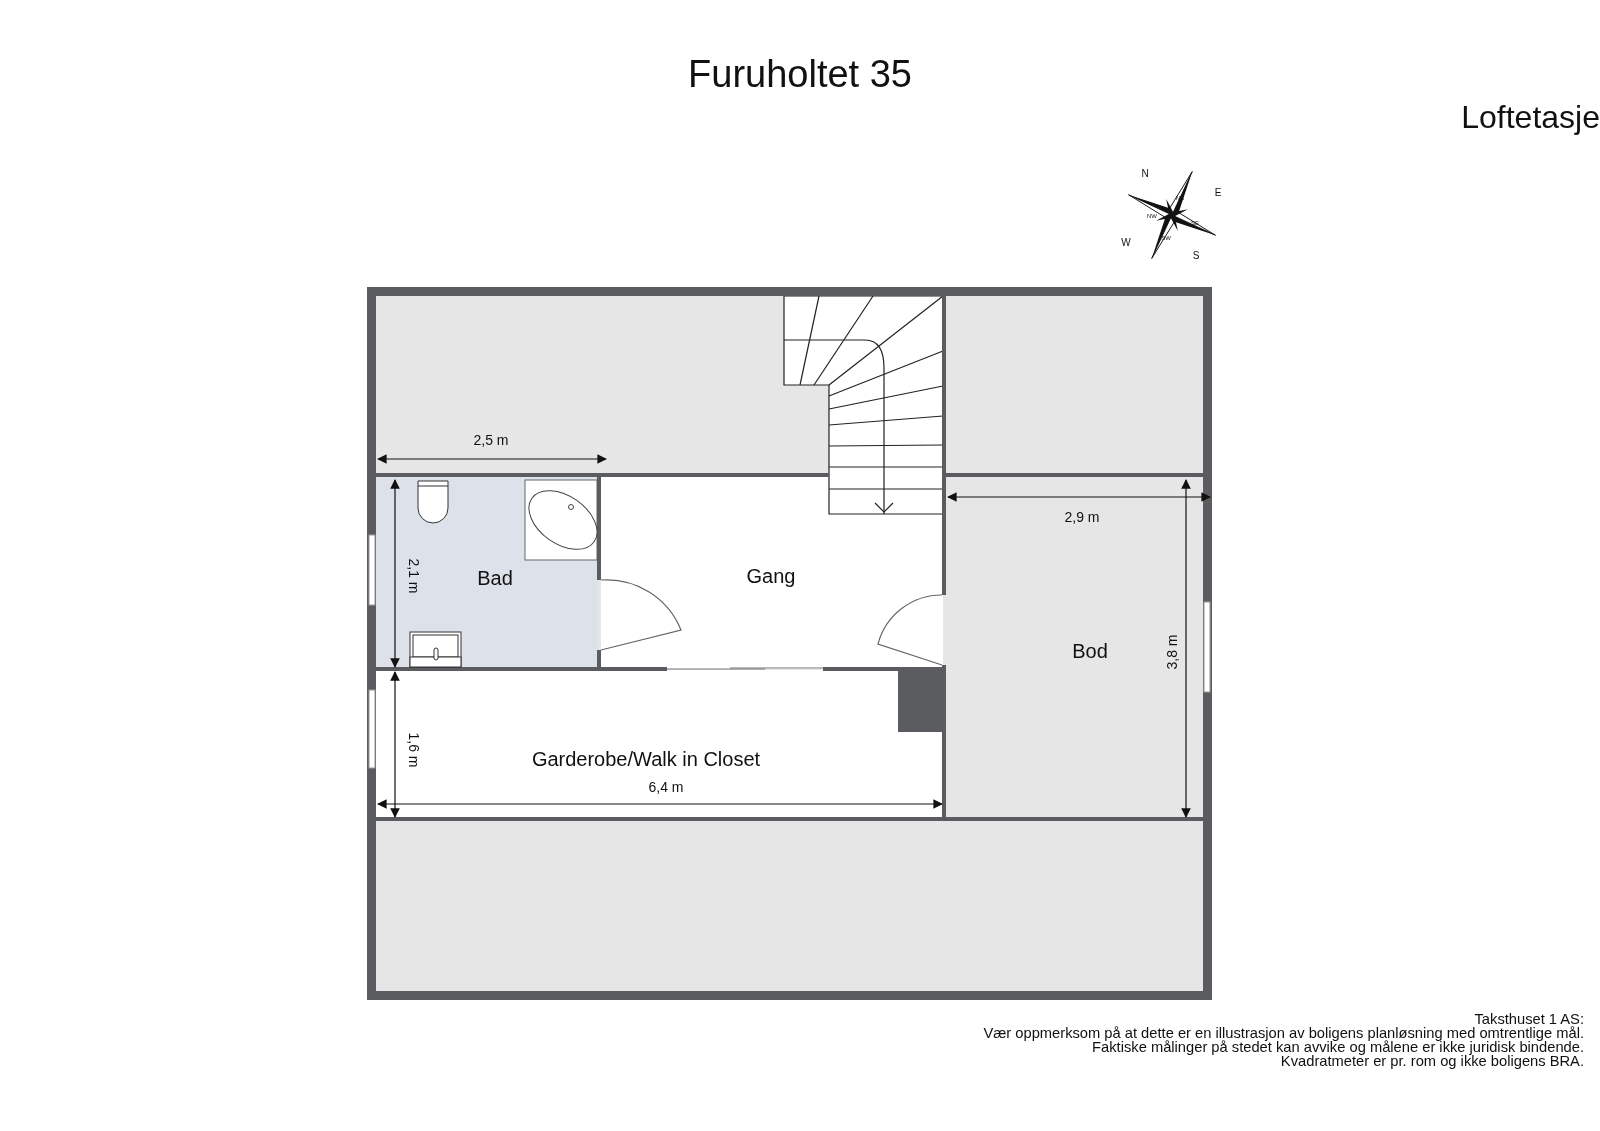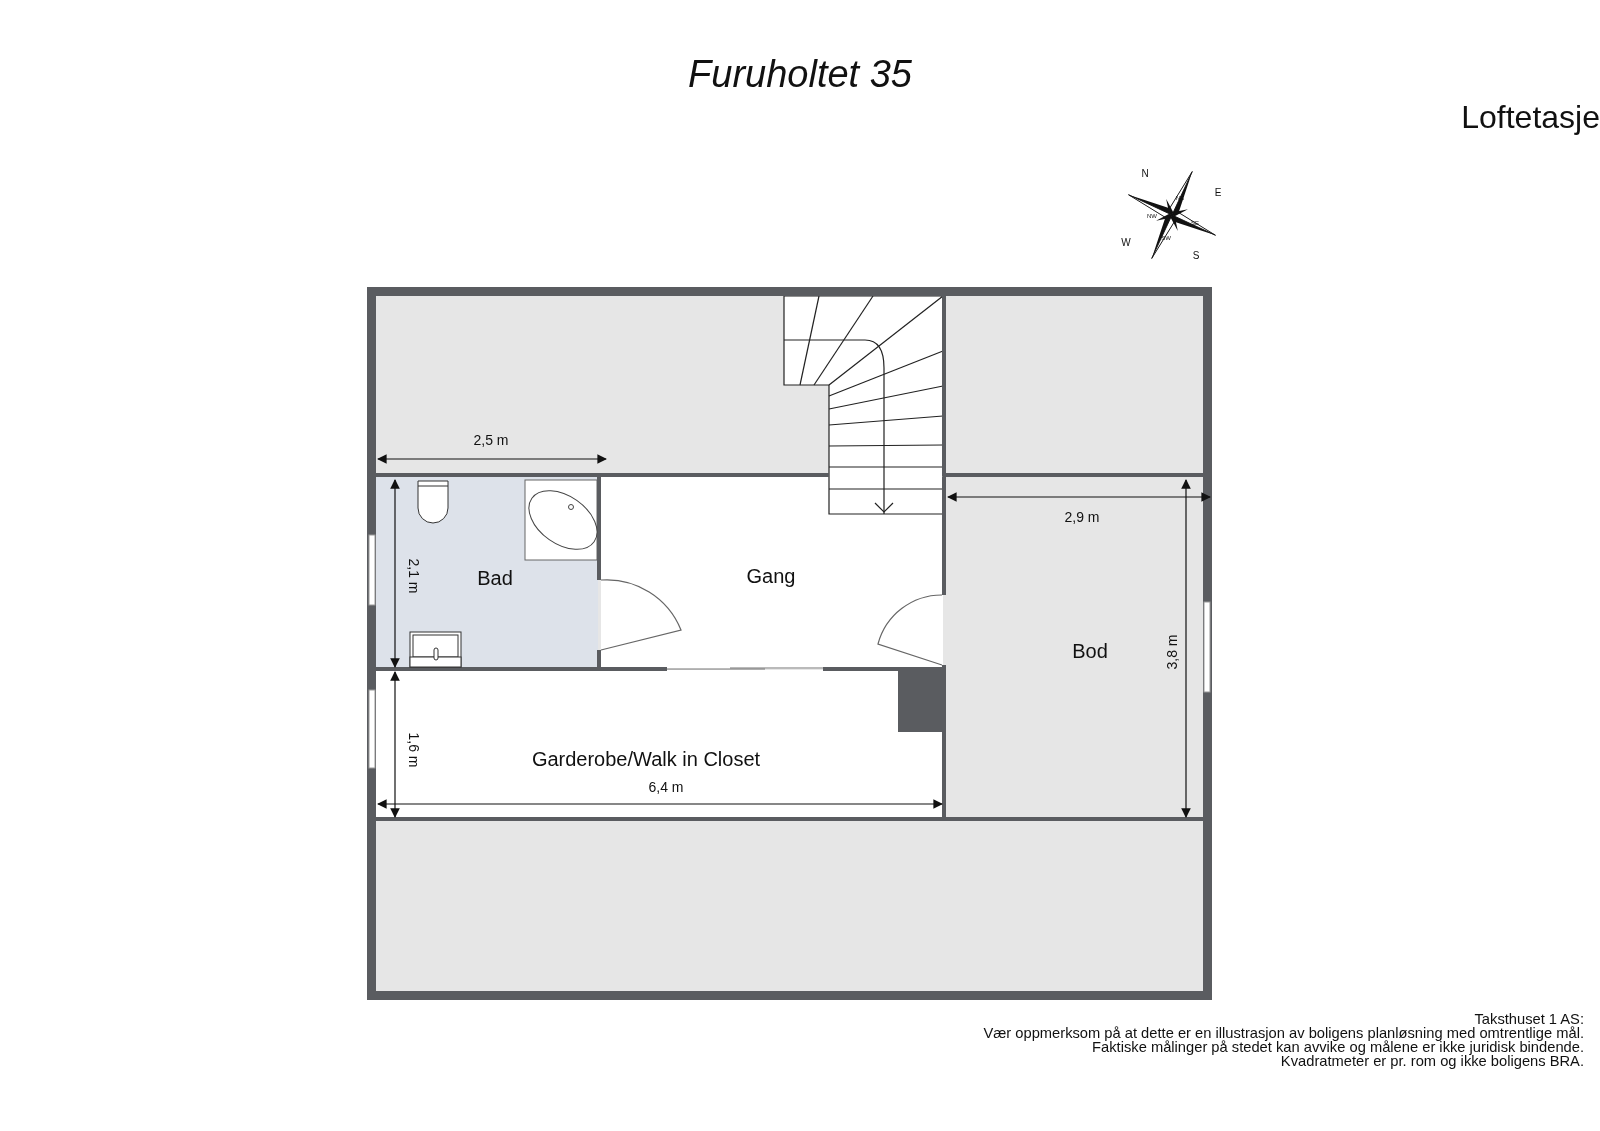--- a/index.html
+++ b/index.html
@@ -1,17 +1,17 @@
 <!DOCTYPE html>
 <html><head>
 <meta charset="utf-8">
 <style>
   html, body { margin: 0; padding: 0; background: #ffffff; }
   body { width: 1600px; height: 1131px; position: relative; overflow: hidden; font-family: "Liberation Sans", sans-serif; color: #111; }
-  .title { position: absolute; left: 0; width: 1600px; text-align: center; top: 52px; font-size: 38px; line-height: 44px; font-style: italic; }
+  .title { position: absolute; left: 0; width: 1600px; text-align: center; top: 52px; font-size: 38px; line-height: 44px; }
   .subtitle { position: absolute; left: 0; width: 1600px; text-align: right; top: 98px; font-size: 32px; line-height: 38px; }
   svg.plan { position: absolute; left: 0; top: 0; }
   .room-label { font-family: "Liberation Sans", sans-serif; font-size: 20px; fill: #111; }
   .dim-label { font-family: "Liberation Sans", sans-serif; font-size: 14px; fill: #111; }
   .compass-label { font-family: "Liberation Sans", sans-serif; font-size: 10px; fill: #111; }
   .compass-small { font-family: "Liberation Sans", sans-serif; font-size: 6px; fill: #111; }
   .footer { position: absolute; left: 0; width: 1600px; top: 1012px; text-align: right; font-size: 15px; line-height: 14px; }
   .footer div { white-space: nowrap; transform: scaleX(0.98); }
 </style>
 </head>

